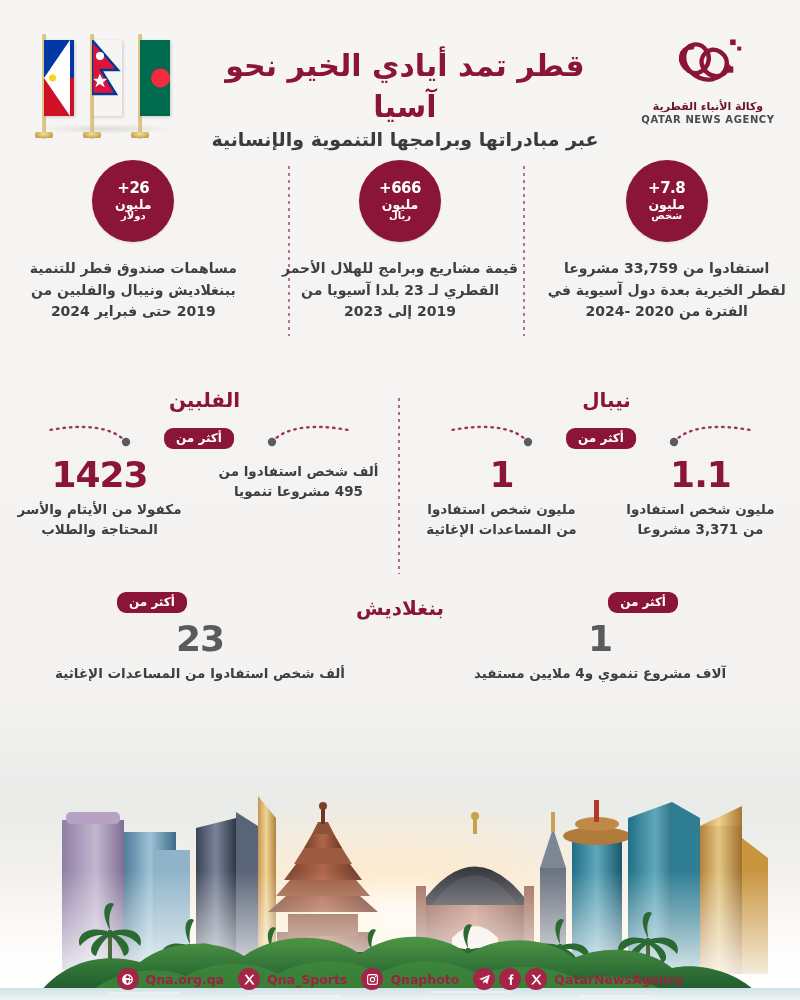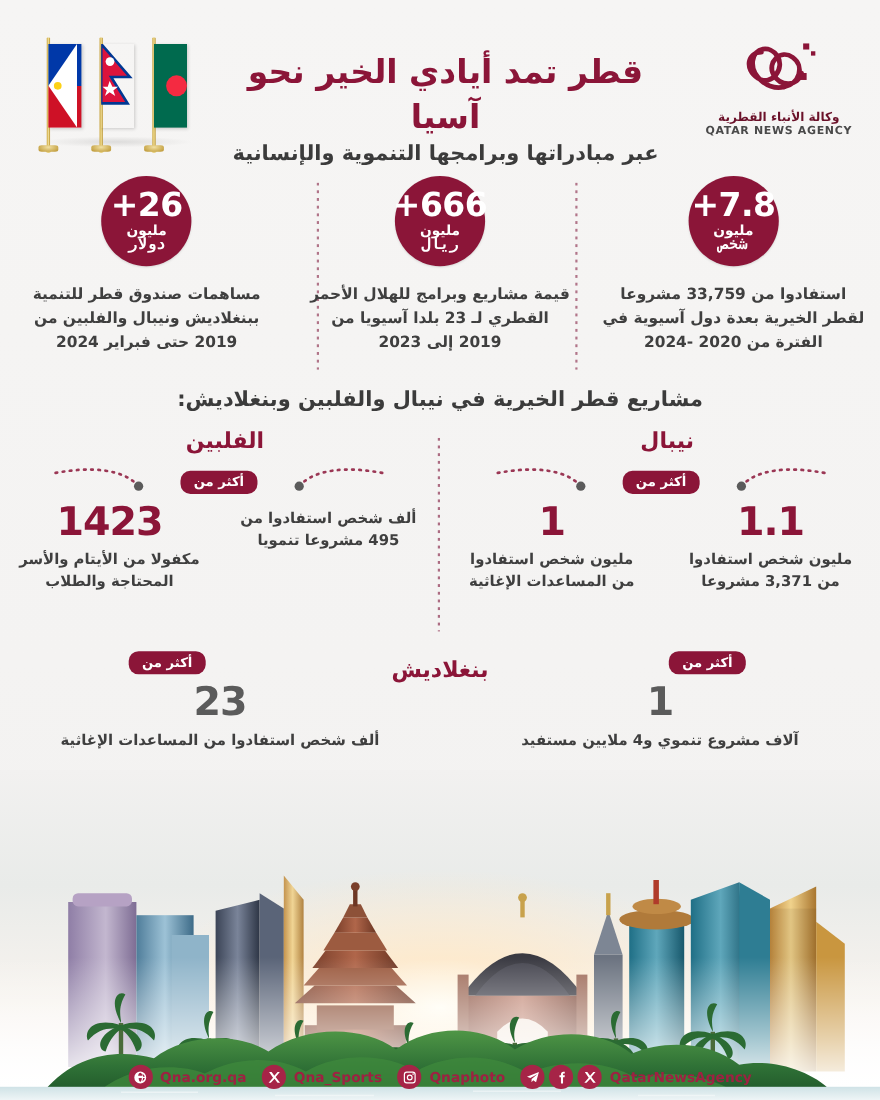--- a/index.html
+++ b/index.html
@@ -187,23 +187,23 @@
     background: #8B1538;
     margin: 0 auto;
     color: #ffffff;
     display: flex;
     flex-direction: column;
     align-items: center;
     justify-content: center;
     line-height: 1.04;
     box-shadow: 0 1px 2px rgba(0,0,0,.12);
   }
-  .badge-num { font-size: 30px; font-weight: 700; letter-spacing: -0.5px; }
+  .badge-num { font-size: 15px; font-weight: 700; letter-spacing: -0.5px; }
   .badge-unit1 { font-size: 12.5px; font-weight: 700; margin-top: 1px; }
-  .badge-unit2 { font-size: 14px; font-weight: 700; font-family: Liberation Mono, monospace; }
+  .badge-unit2 { font-size: 10px; font-weight: 700; }
 
   .top-caption {
     margin-top: 16px;
     font-size: 14px;
     font-weight: 700;
     color: #3f3f3f;
     line-height: 1.55;
   }
 
   
@@ -480,21 +480,20 @@
     <div class="top-col">
       <div class="badge-circle">
         <span class="badge-num">26+</span>
         <span class="badge-unit1">مليون</span>
         <span class="badge-unit2">دولار</span>
       </div>
       <div class="top-caption">مساهمات صندوق قطر للتنمية ببنغلاديش ونيبال والفلبين من 2019 حتى فبراير 2024</div>
     </div>
   </div>
 
-  <div id="section-heading">مشاريع قطر الخيرية في نيبال والفلبين وبنغلاديش:</div>
 
   <div id="country-row-1">
     <div id="vd-3"></div>
 
     <div class="country-pane" id="pane-nepal">
       <div class="country-name">نيبال</div>
       <div class="more-row">
         <svg class="connector right" viewBox="0 0 86 34">
           <path d="M6 22 C20 6, 50 4, 82 10" stroke="#8B1538" stroke-width="2.4" fill="none" stroke-dasharray="1.5 5" stroke-linecap="round" opacity=".85"></path>
           <circle cx="6" cy="22" r="4.2" fill="#5b5b5b"></circle>

